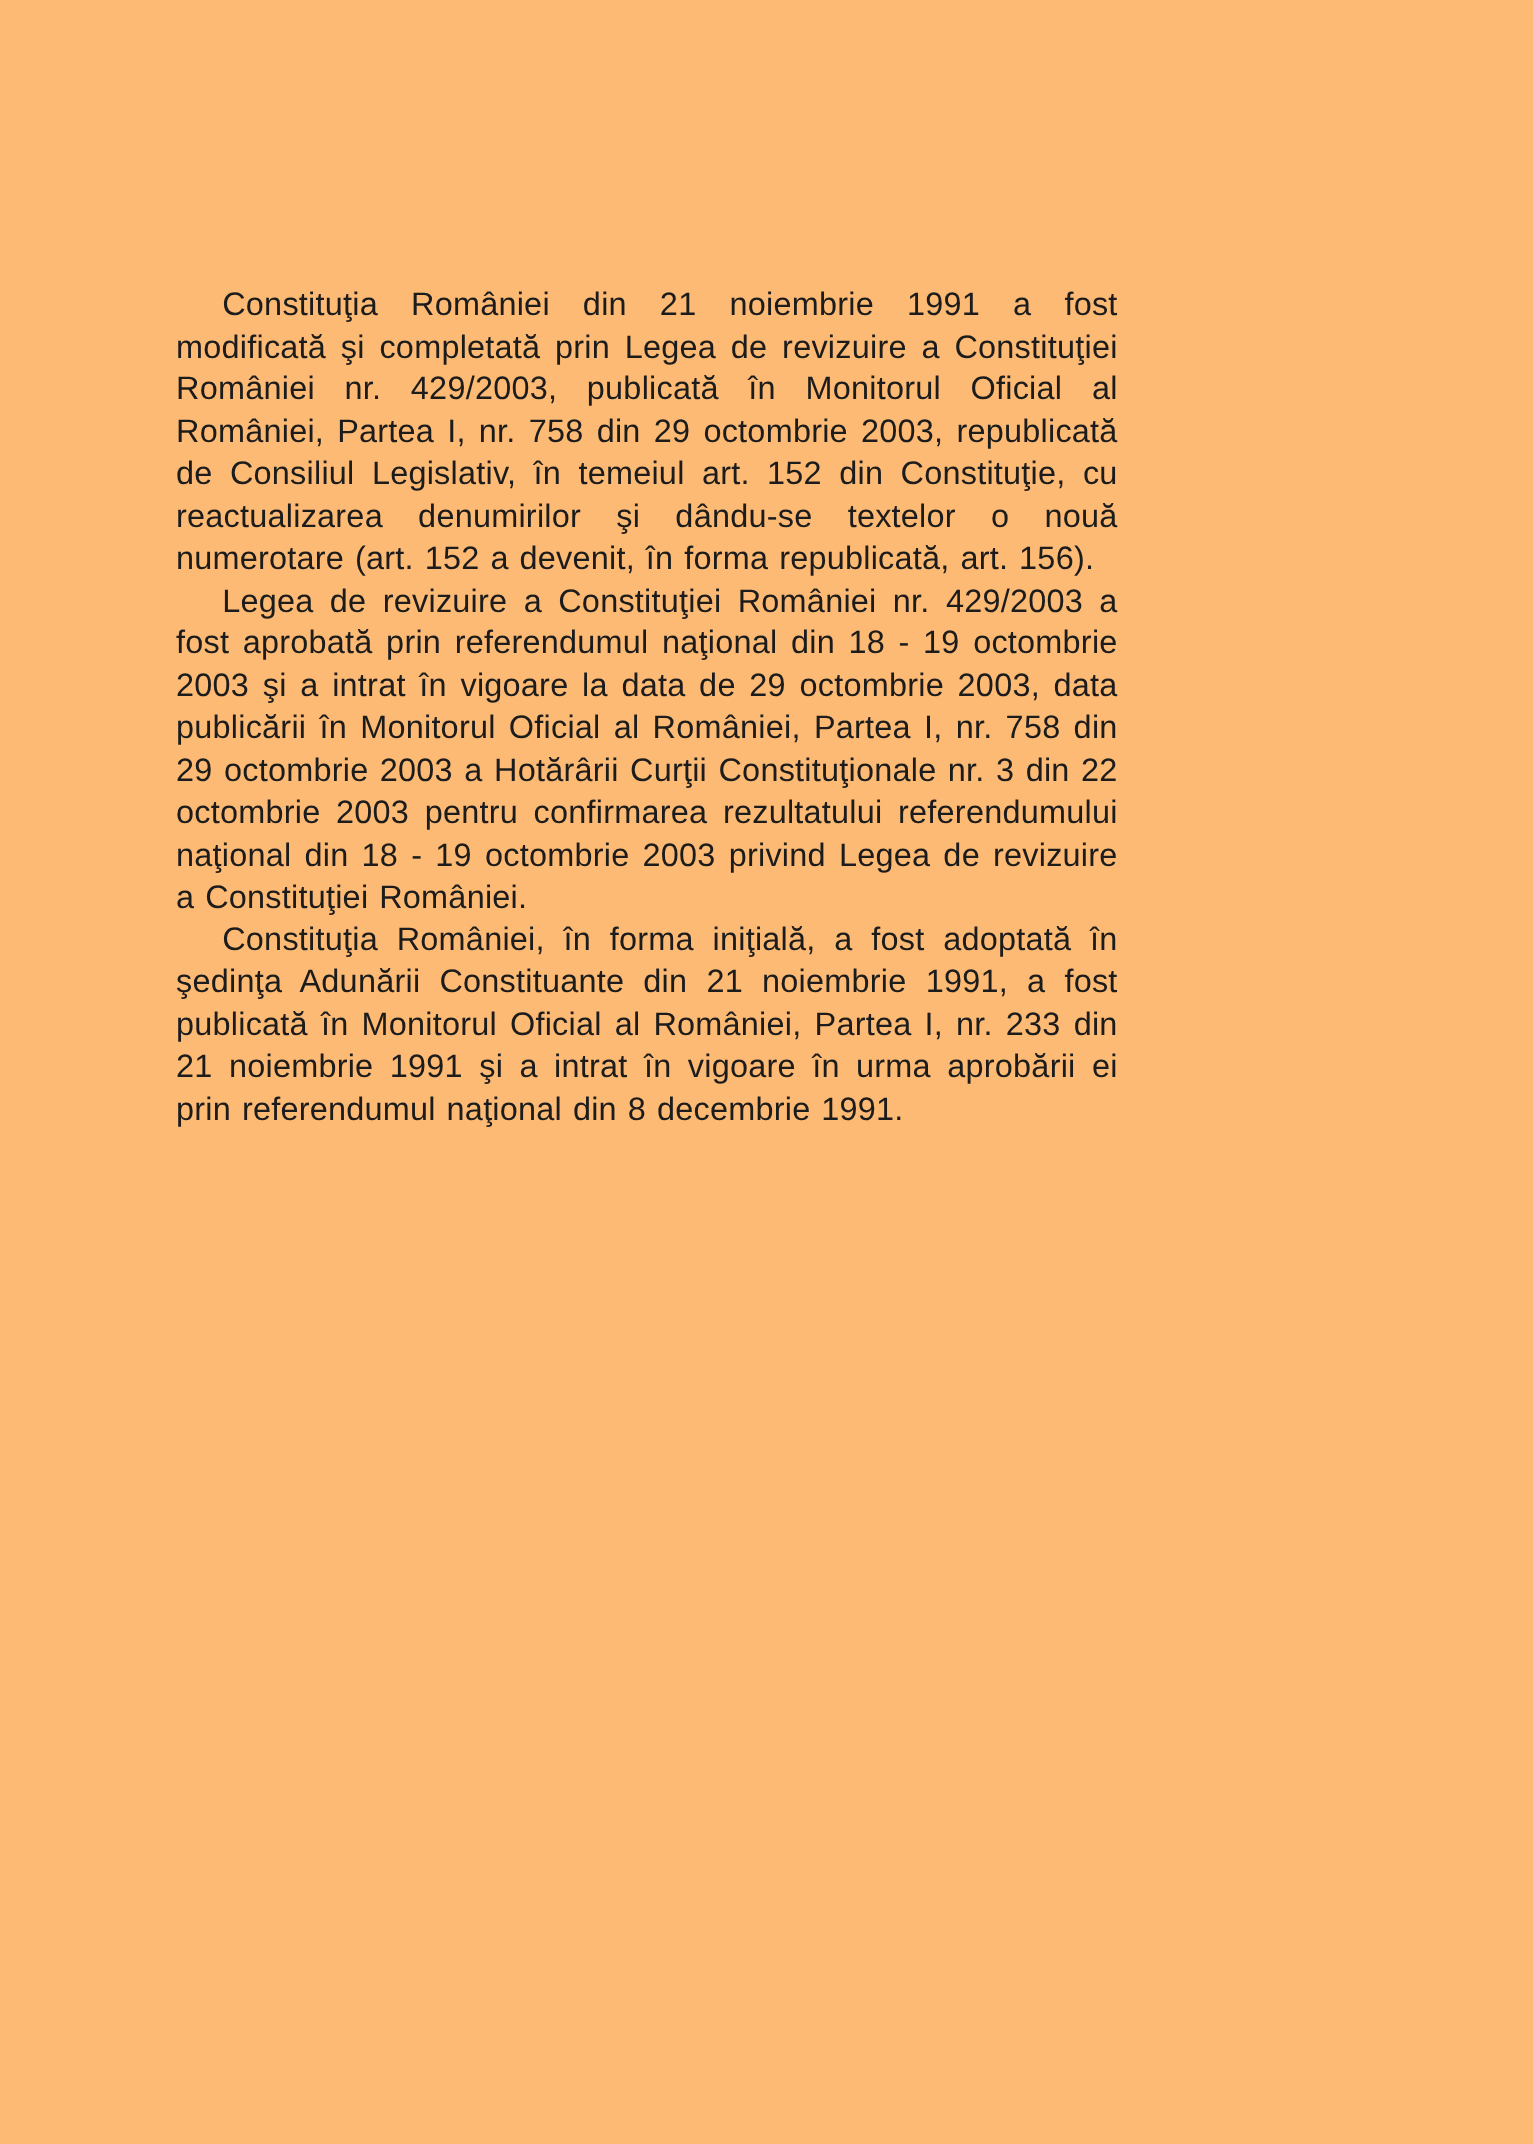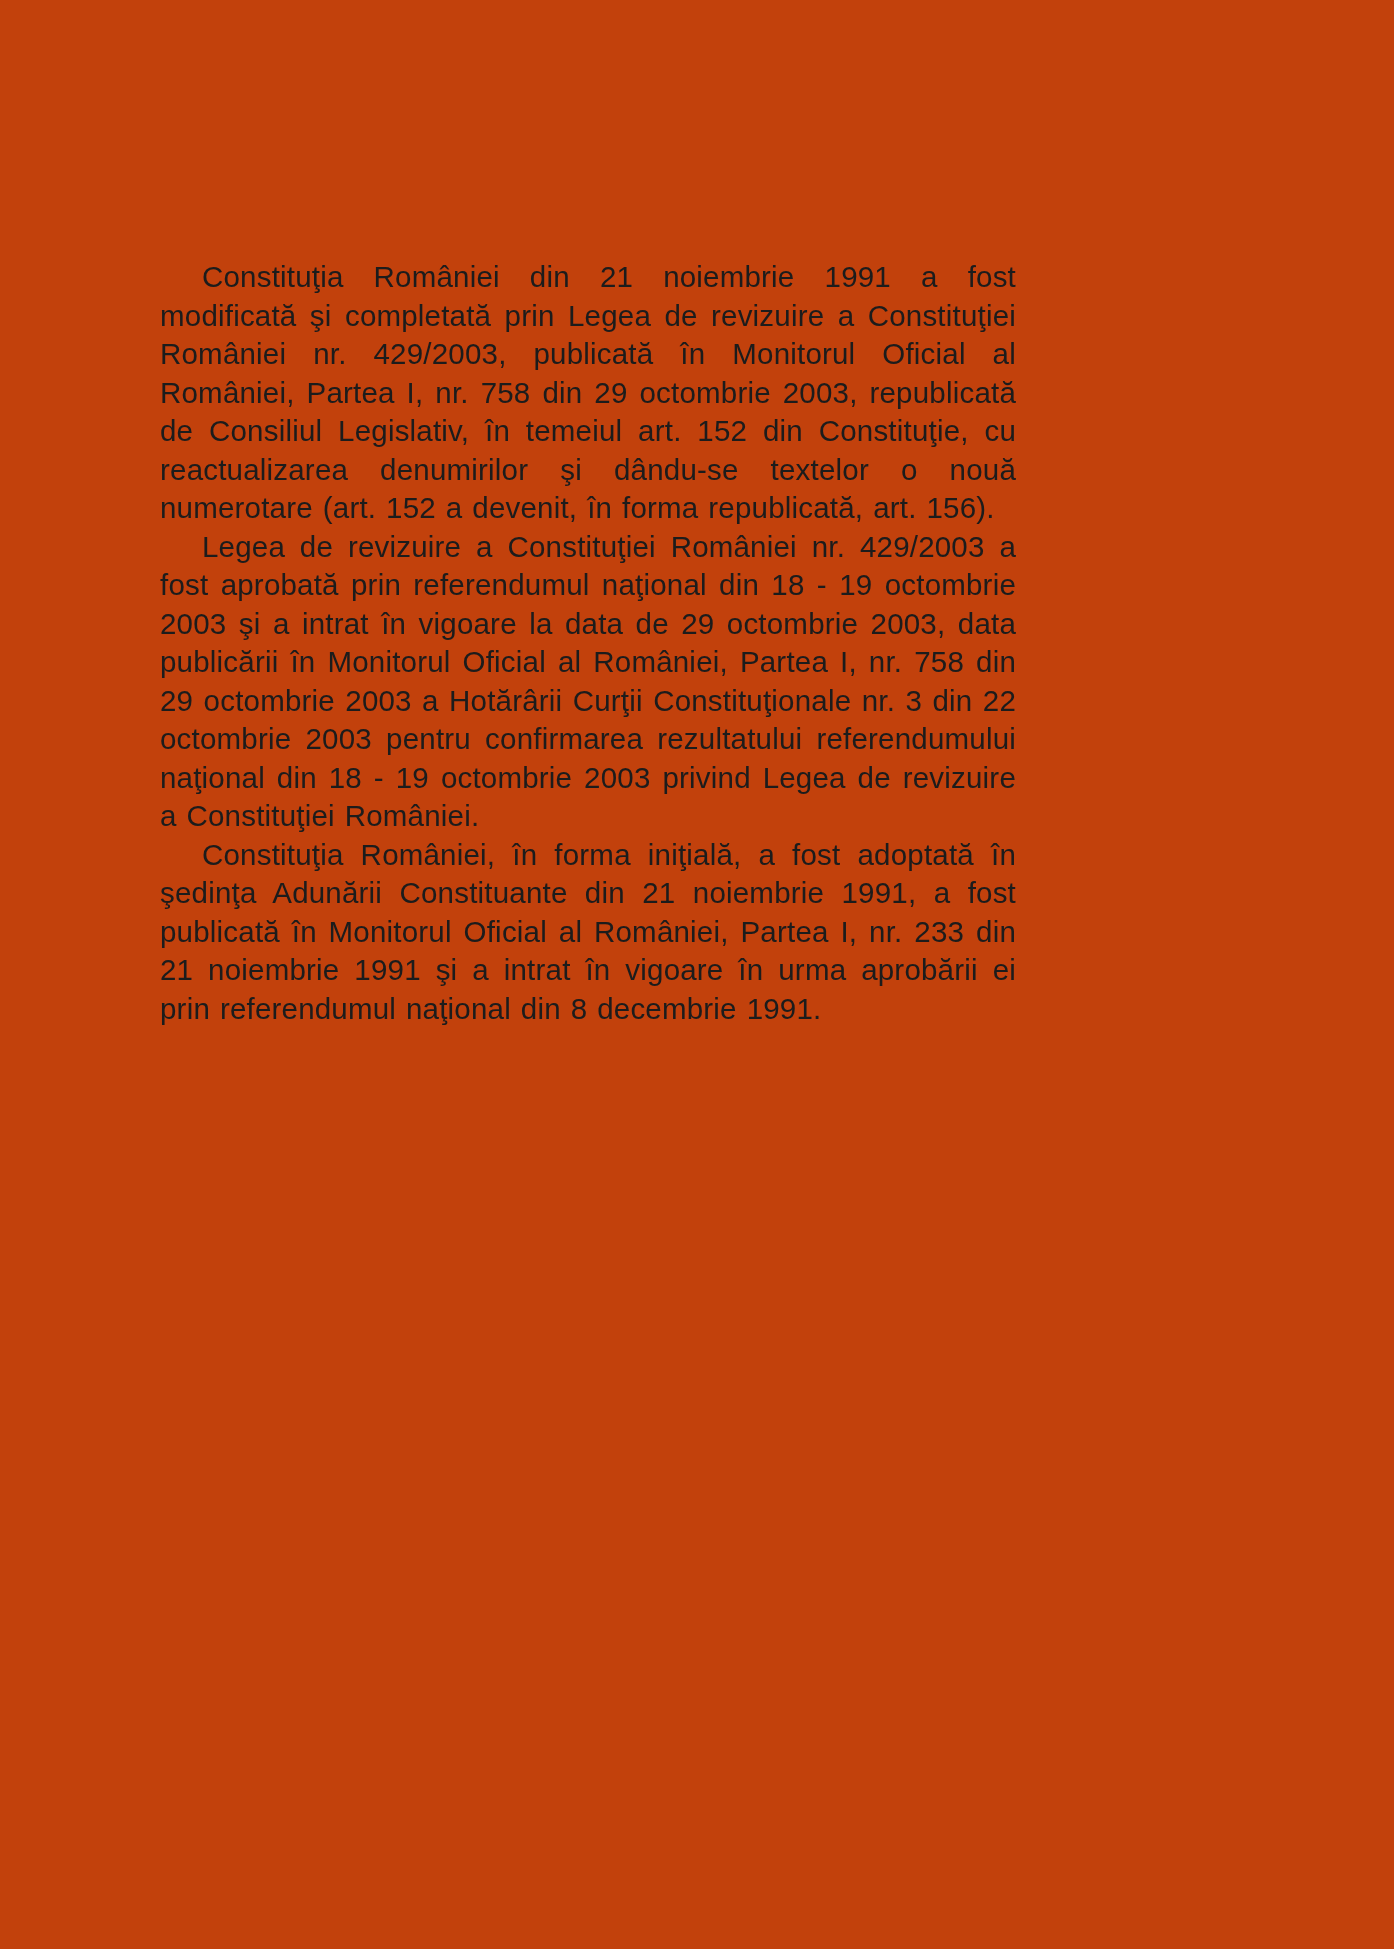--- a/index.html
+++ b/index.html
@@ -4,21 +4,21 @@
 <style>
   html, body {
     margin: 0;
     padding: 0;
     background: #ffffff;
   }
   .page {
     position: relative;
     width: 1394px;
     height: 1949px;
-    background: #c2410c;
+    background: #fdba74;
     overflow: hidden;
     font-family: "Liberation Sans", "DejaVu Sans", sans-serif;
   }
   .text-block {
     position: absolute;
     left: 160px;
     top: 258px;
     width: 856px;
     color: #1c1c1c;
     font-size: 29.5px;

